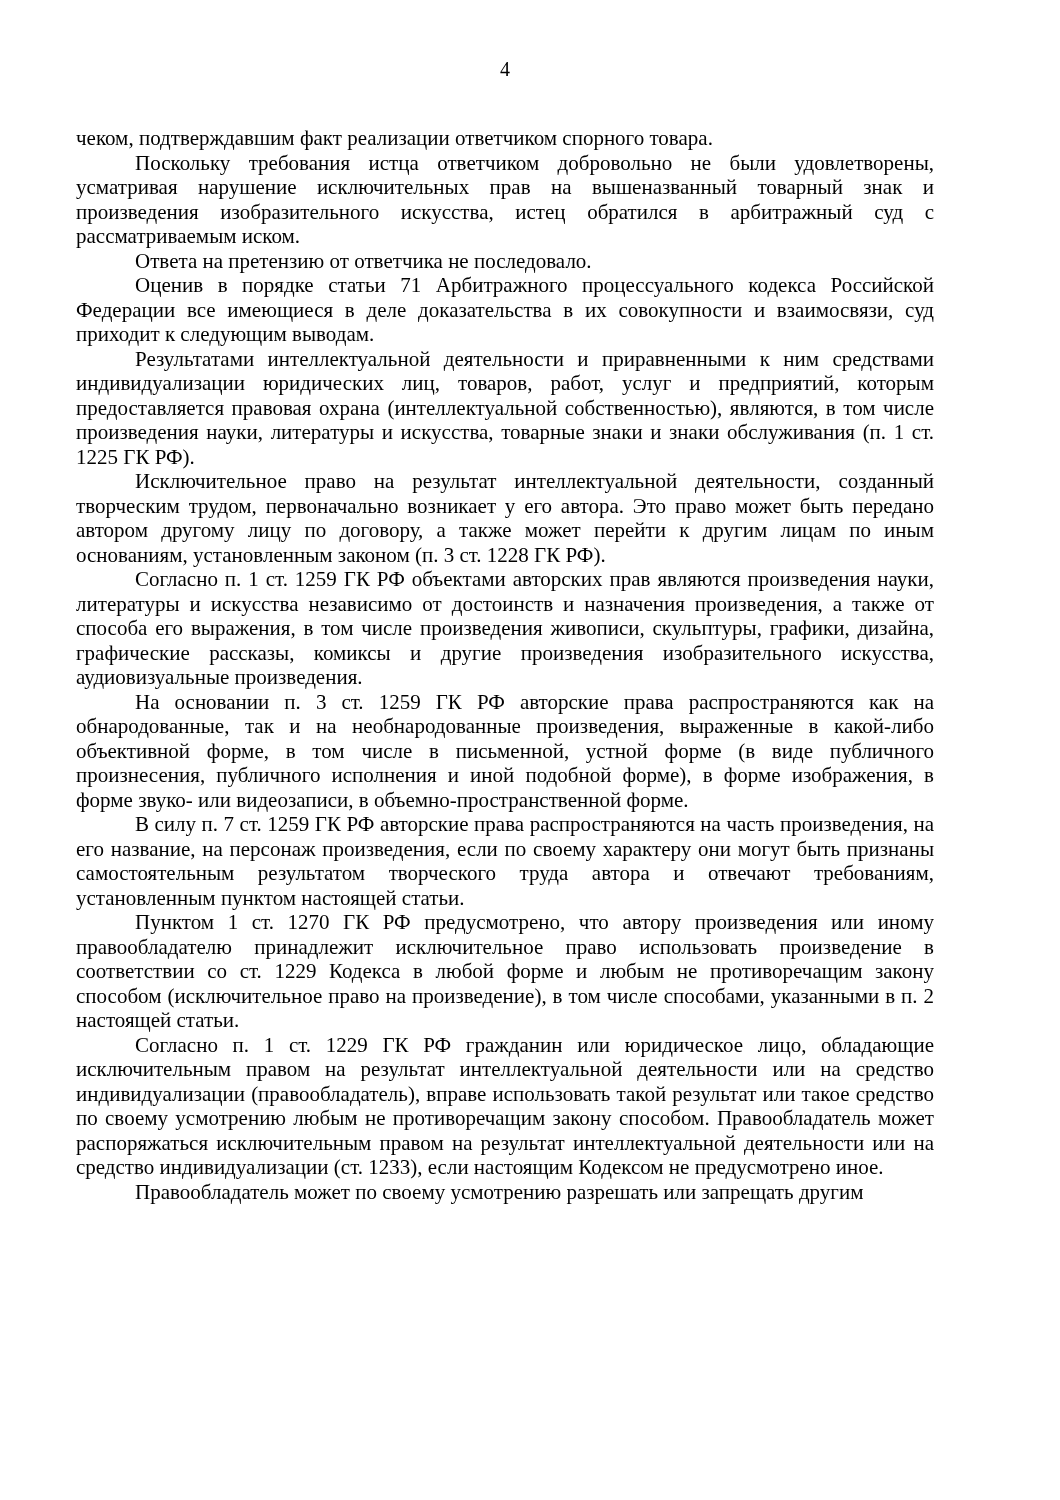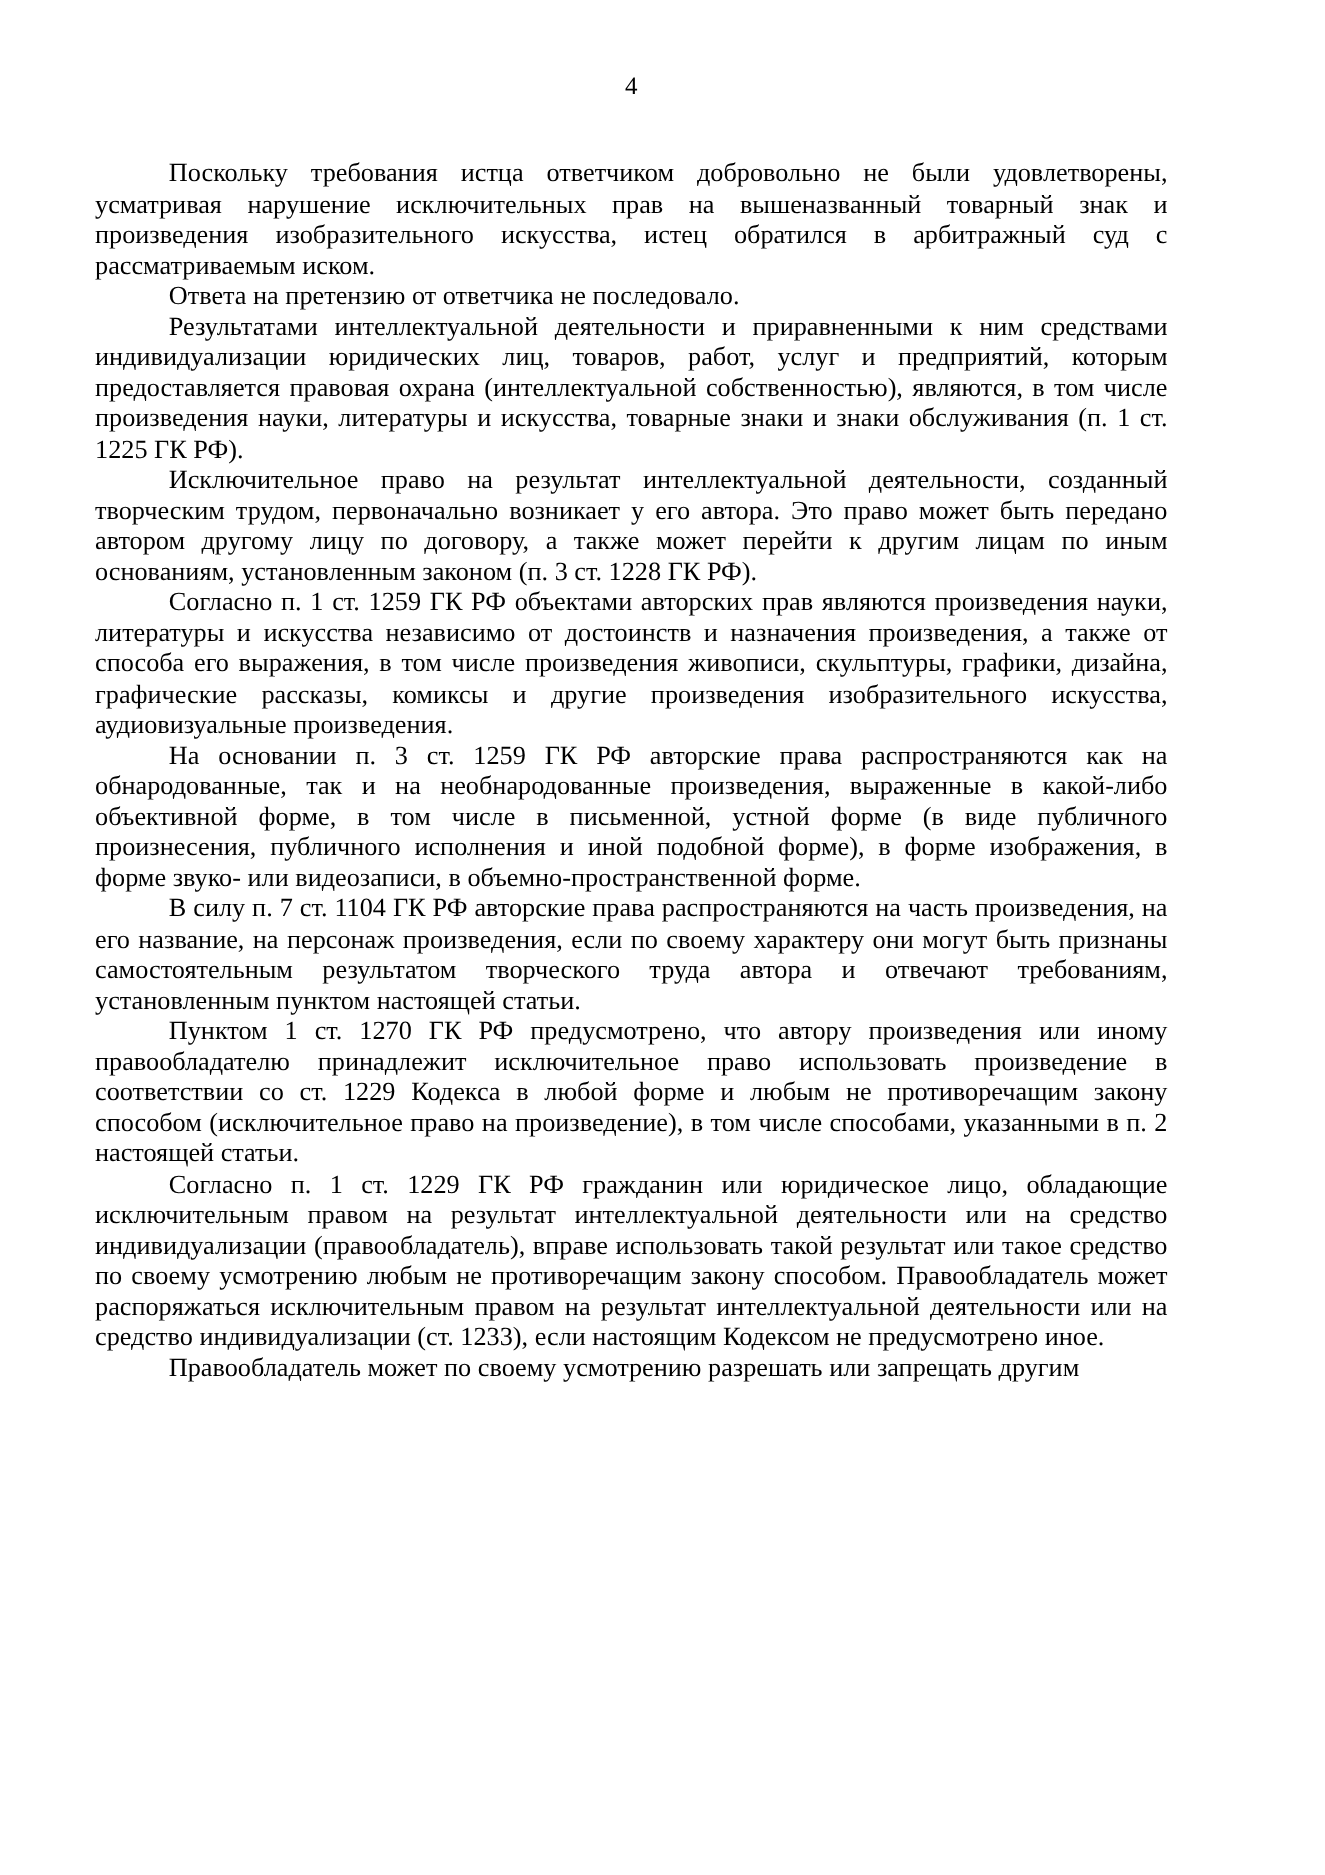--- a/index.html
+++ b/index.html
@@ -44,24 +44,26 @@
   .text-body p.para.no-indent {
     text-indent: 0;
   }
 </style>
 </head>
 <body>
 
 <div class="document-page">
   <div class="page-number">4</div>
   <div class="text-body">
+      <p class="para no-indent">чеком, подтверждавшим факт реализации ответчиком спорного товара.</p>
       <p class="para">Поскольку требования истца ответчиком добровольно не были удовлетворены, усматривая нарушение исключительных прав на вышеназванный товарный знак и произведения изобразительного искусства, истец обратился в арбитражный суд с рассматриваемым иском.</p>
       <p class="para">Ответа на претензию  от ответчика не последовало.</p>
+      <p class="para">Оценив в порядке статьи 71 Арбитражного процессуального кодекса Российской Федерации все имеющиеся в деле доказательства в их совокупности и взаимосвязи, суд приходит к следующим выводам.</p>
       <p class="para">Результатами интеллектуальной деятельности и приравненными к ним средствами индивидуализации юридических лиц, товаров, работ, услуг и предприятий, которым предоставляется правовая охрана (интеллектуальной собственностью), являются, в том числе произведения науки, литературы и искусства, товарные знаки и знаки обслуживания (п. 1 ст. 1225 ГК РФ).</p>
       <p class="para">Исключительное право на результат интеллектуальной деятельности, созданный творческим трудом, первоначально возникает у его автора. Это право может быть передано автором другому лицу по договору, а также может перейти к другим лицам по иным основаниям, установленным законом (п. 3 ст. 1228 ГК РФ).</p>
       <p class="para">Согласно п. 1 ст. 1259 ГК РФ объектами авторских прав являются произведения науки, литературы и искусства независимо от достоинств и назначения произведения, а также от способа его выражения, в том числе произведения живописи, скульптуры, графики, дизайна, графические рассказы, комиксы и другие произведения изобразительного искусства, аудиовизуальные произведения.</p>
       <p class="para">На основании п. 3 ст. 1259 ГК РФ авторские права распространяются как на обнародованные, так и на необнародованные произведения, выраженные в какой-либо объективной форме, в том числе в письменной, устной форме (в виде публичного произнесения, публичного исполнения и иной подобной форме), в форме изображения, в форме звуко- или видеозаписи, в объемно-пространственной форме.</p>
-      <p class="para">В силу п. 7 ст. 1104 ГК РФ авторские права распространяются на часть произведения, на его название, на персонаж произведения, если по своему характеру они могут быть признаны самостоятельным результатом творческого труда автора и отвечают требованиям, установленным пунктом настоящей статьи.</p>
+      <p class="para">В силу п. 7 ст. 1259 ГК РФ авторские права распространяются на часть произведения, на его название, на персонаж произведения, если по своему характеру они могут быть признаны самостоятельным результатом творческого труда автора и отвечают требованиям, установленным пунктом настоящей статьи.</p>
       <p class="para">Пунктом 1 ст. 1270 ГК РФ предусмотрено, что автору произведения или иному правообладателю принадлежит исключительное право использовать произведение в соответствии со ст. 1229 Кодекса в любой форме и любым не противоречащим закону способом (исключительное право на произведение), в том числе способами, указанными в п. 2 настоящей статьи.</p>
       <p class="para">Согласно п. 1 ст. 1229 ГК РФ гражданин или юридическое лицо, обладающие исключительным правом на результат интеллектуальной деятельности или на средство индивидуализации (правообладатель), вправе использовать такой результат или такое средство по своему усмотрению любым не противоречащим закону способом. Правообладатель может распоряжаться исключительным правом на результат интеллектуальной деятельности или на средство индивидуализации (ст. 1233), если настоящим Кодексом не предусмотрено иное.</p>
       <p class="para">Правообладатель может по своему усмотрению разрешать или запрещать другим</p>
     </div>
 </div>
 
 </body></html>

